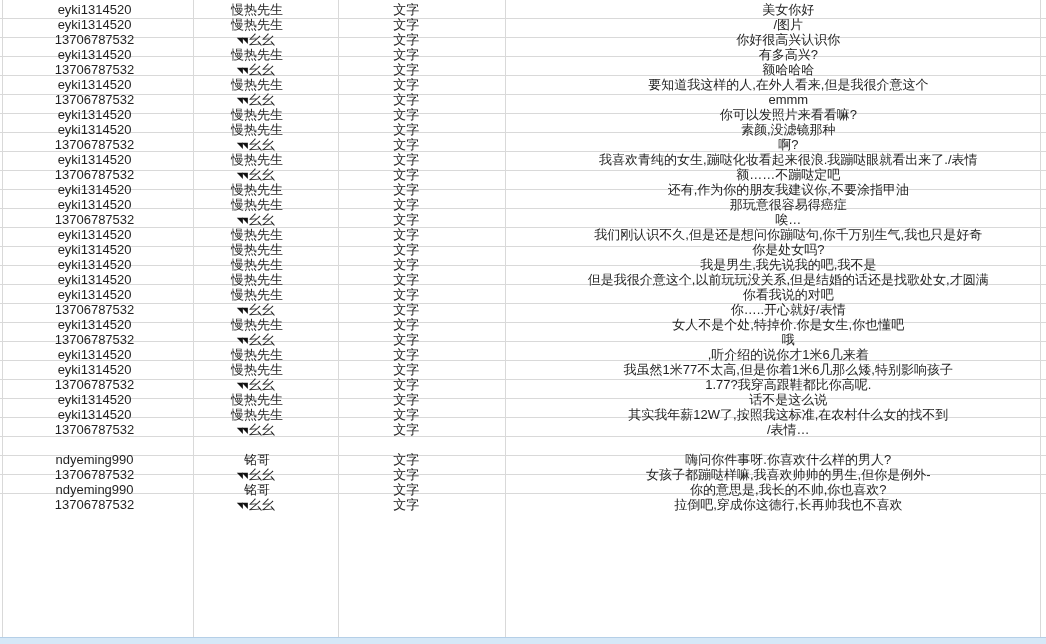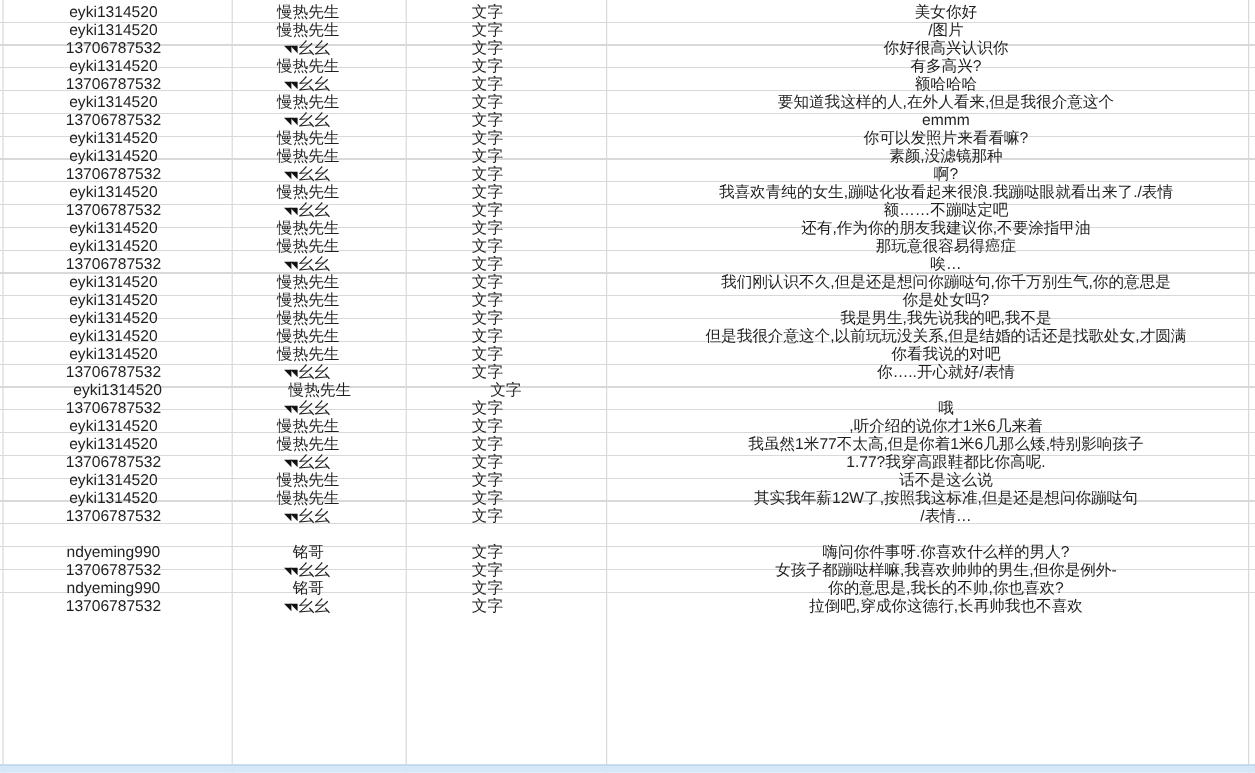--- a/index.html
+++ b/index.html
@@ -140,21 +140,21 @@
       <div class="row">
     <div class="cell c-id">13706787532</div>
     <div class="cell c-nick"><span class="glyph">◥◥</span><span>幺幺</span></div>
     <div class="cell c-type">文字</div>
     <div class="cell c-msg">唉…</div>
   </div>
       <div class="row">
     <div class="cell c-id">eyki1314520</div>
     <div class="cell c-nick"><span class="glyph"></span><span>慢热先生</span></div>
     <div class="cell c-type">文字</div>
-    <div class="cell c-msg">我们刚认识不久,但是还是想问你蹦哒句,你千万别生气,你的意思是</div>
+    <div class="cell c-msg">我们刚认识不久,但是还是想问你蹦哒句,你千万别生气,我也只是好奇</div>
   </div>
       <div class="row">
     <div class="cell c-id">eyki1314520</div>
     <div class="cell c-nick"><span class="glyph"></span><span>慢热先生</span></div>
     <div class="cell c-type">文字</div>
     <div class="cell c-msg">你是处女吗?</div>
   </div>
       <div class="row">
     <div class="cell c-id">eyki1314520</div>
     <div class="cell c-nick"><span class="glyph"></span><span>慢热先生</span></div>
@@ -176,20 +176,21 @@
       <div class="row">
     <div class="cell c-id">13706787532</div>
     <div class="cell c-nick"><span class="glyph">◥◥</span><span>幺幺</span></div>
     <div class="cell c-type">文字</div>
     <div class="cell c-msg">你…..开心就好/表情</div>
   </div>
       <div class="row">
     <div class="cell c-id">eyki1314520</div>
     <div class="cell c-nick"><span class="glyph"></span><span>慢热先生</span></div>
     <div class="cell c-type">文字</div>
+    <div class="cell c-msg">女人不是个处,特掉价.你是女生,你也懂吧</div>
   </div>
       <div class="row">
     <div class="cell c-id">13706787532</div>
     <div class="cell c-nick"><span class="glyph">◥◥</span><span>幺幺</span></div>
     <div class="cell c-type">文字</div>
     <div class="cell c-msg">哦</div>
   </div>
       <div class="row">
     <div class="cell c-id">eyki1314520</div>
     <div class="cell c-nick"><span class="glyph"></span><span>慢热先生</span></div>
@@ -211,21 +212,21 @@
       <div class="row">
     <div class="cell c-id">eyki1314520</div>
     <div class="cell c-nick"><span class="glyph"></span><span>慢热先生</span></div>
     <div class="cell c-type">文字</div>
     <div class="cell c-msg">话不是这么说</div>
   </div>
       <div class="row">
     <div class="cell c-id">eyki1314520</div>
     <div class="cell c-nick"><span class="glyph"></span><span>慢热先生</span></div>
     <div class="cell c-type">文字</div>
-    <div class="cell c-msg">其实我年薪12W了,按照我这标准,但是还是想问你蹦哒句</div>
+    <div class="cell c-msg">其实我年薪12W了,按照我这标准,在农村什么女的找不到</div>
   </div>
       <div class="row">
     <div class="cell c-id">13706787532</div>
     <div class="cell c-nick"><span class="glyph">◥◥</span><span>幺幺</span></div>
     <div class="cell c-type">文字</div>
     <div class="cell c-msg">/表情…</div>
   </div>
       <div class="row">
     <div class="cell c-id"></div>
     <div class="cell c-nick"><span class="glyph"></span><span></span></div>

